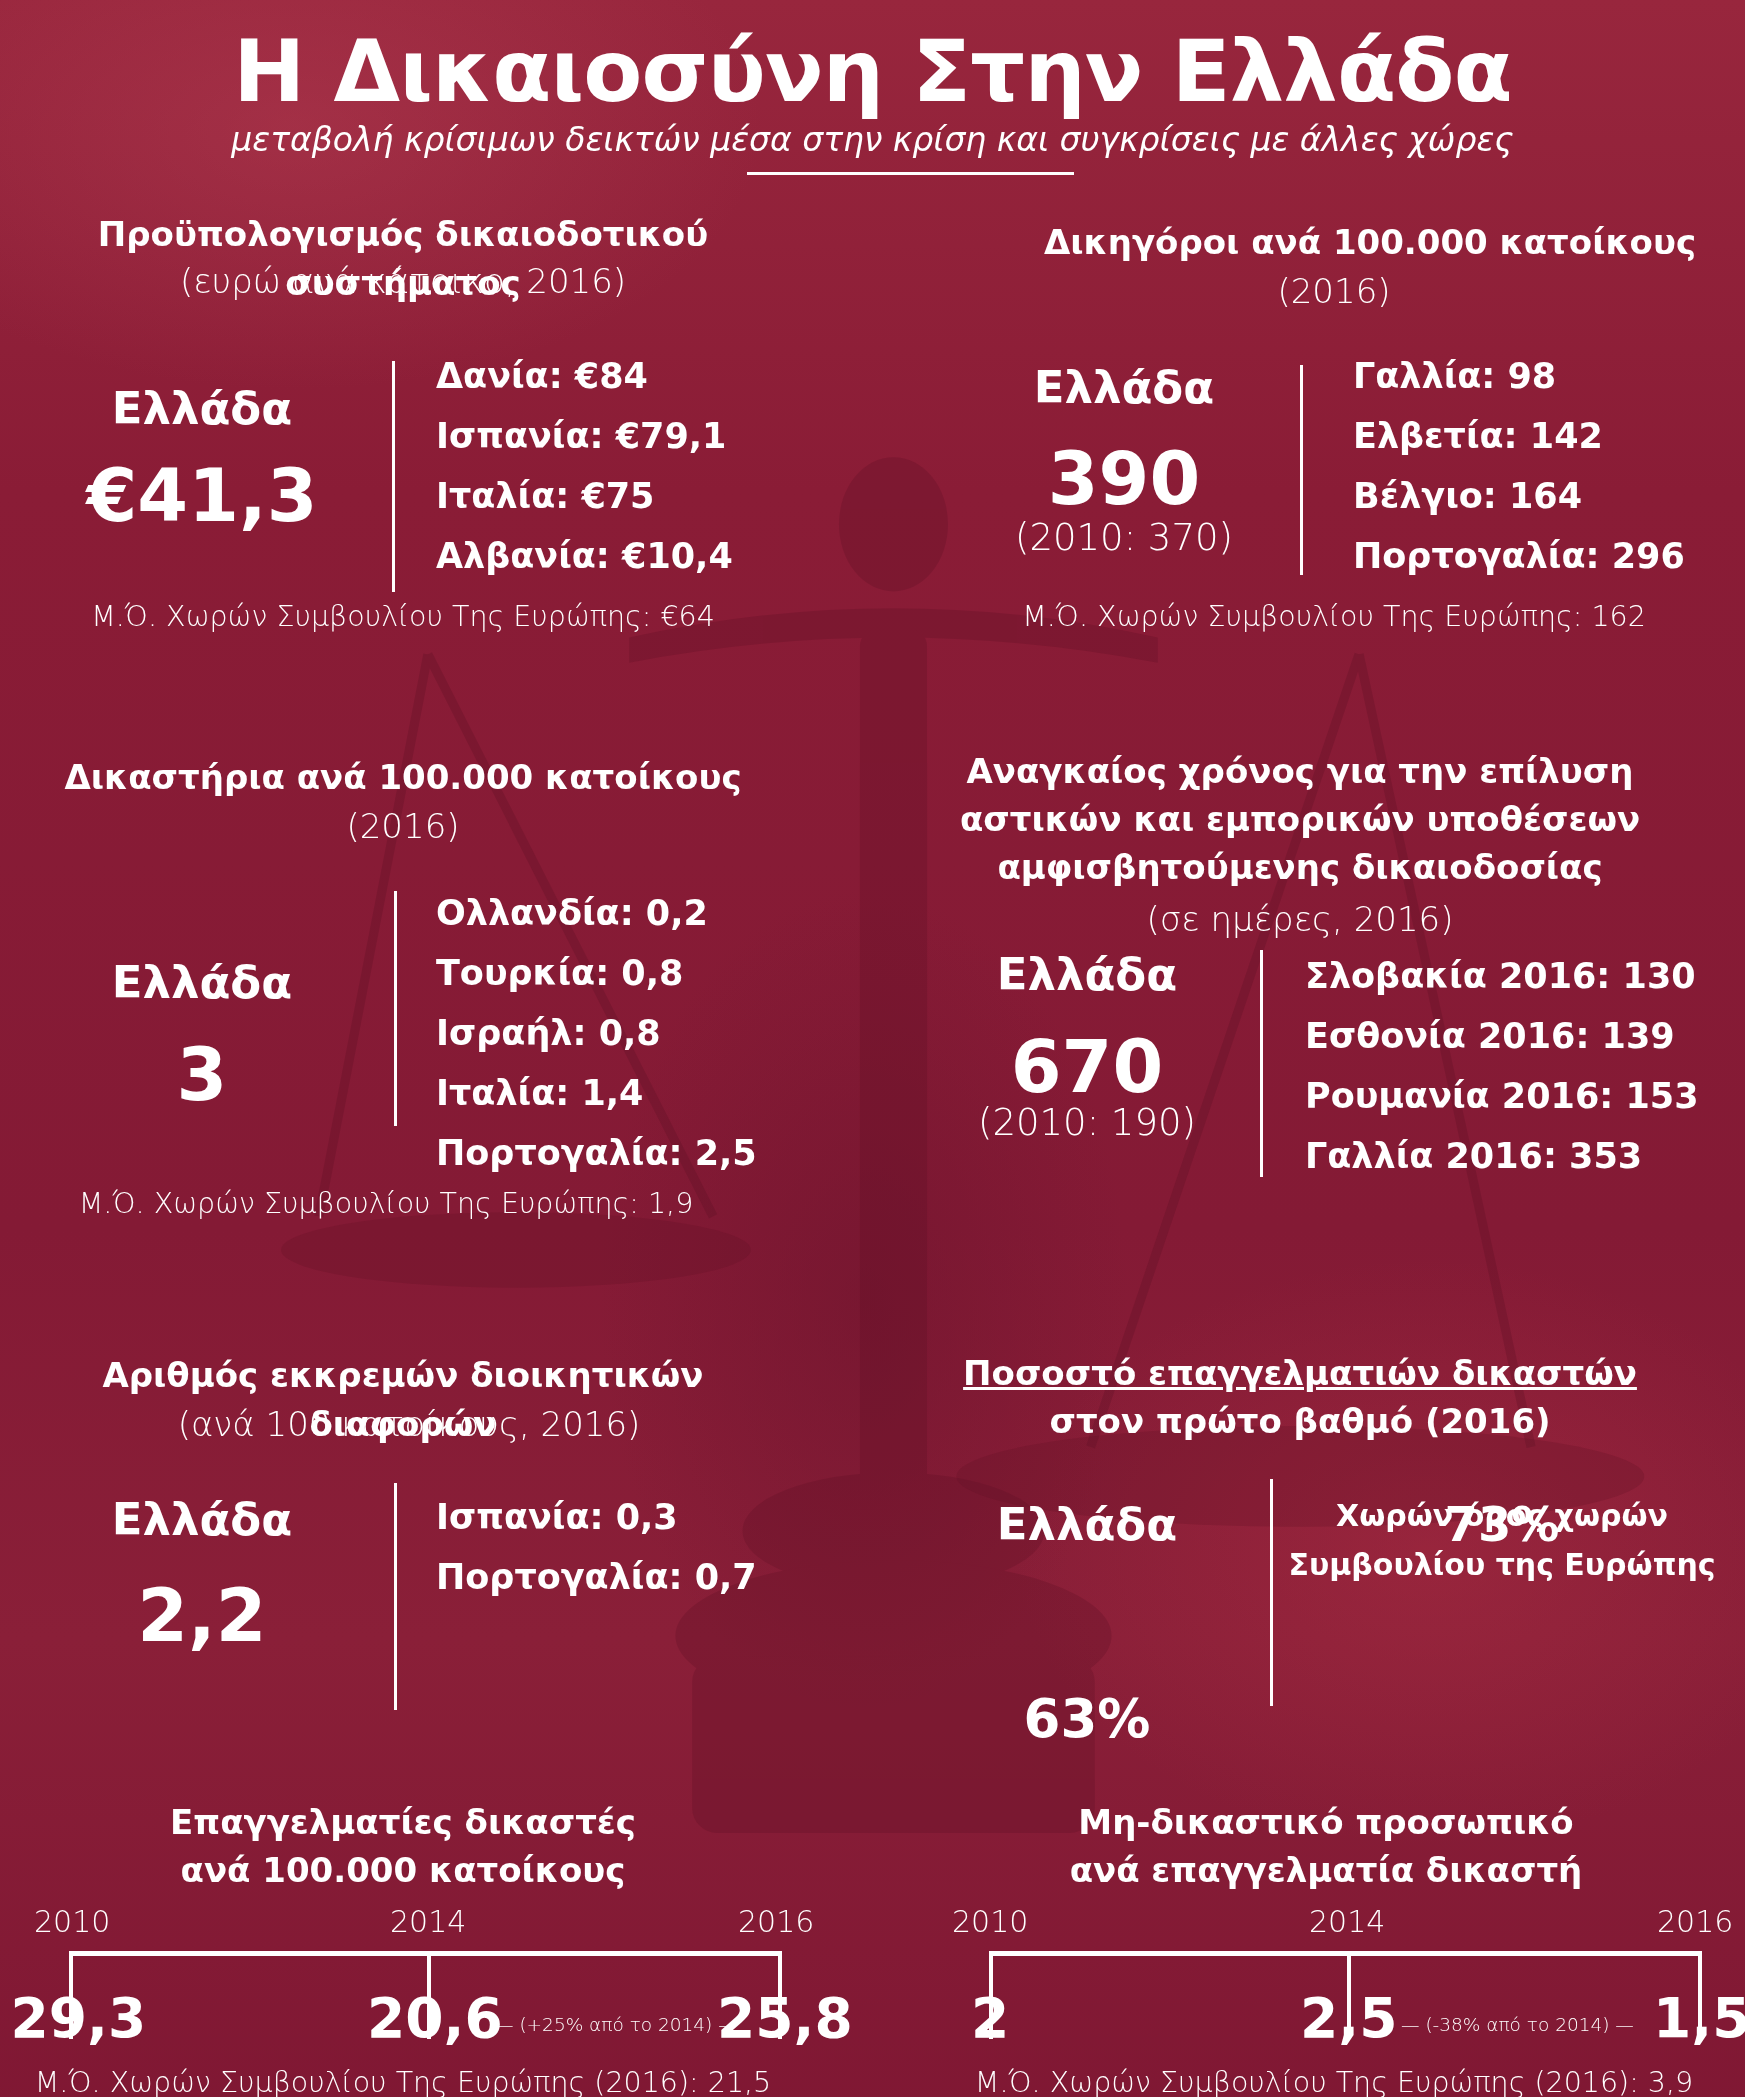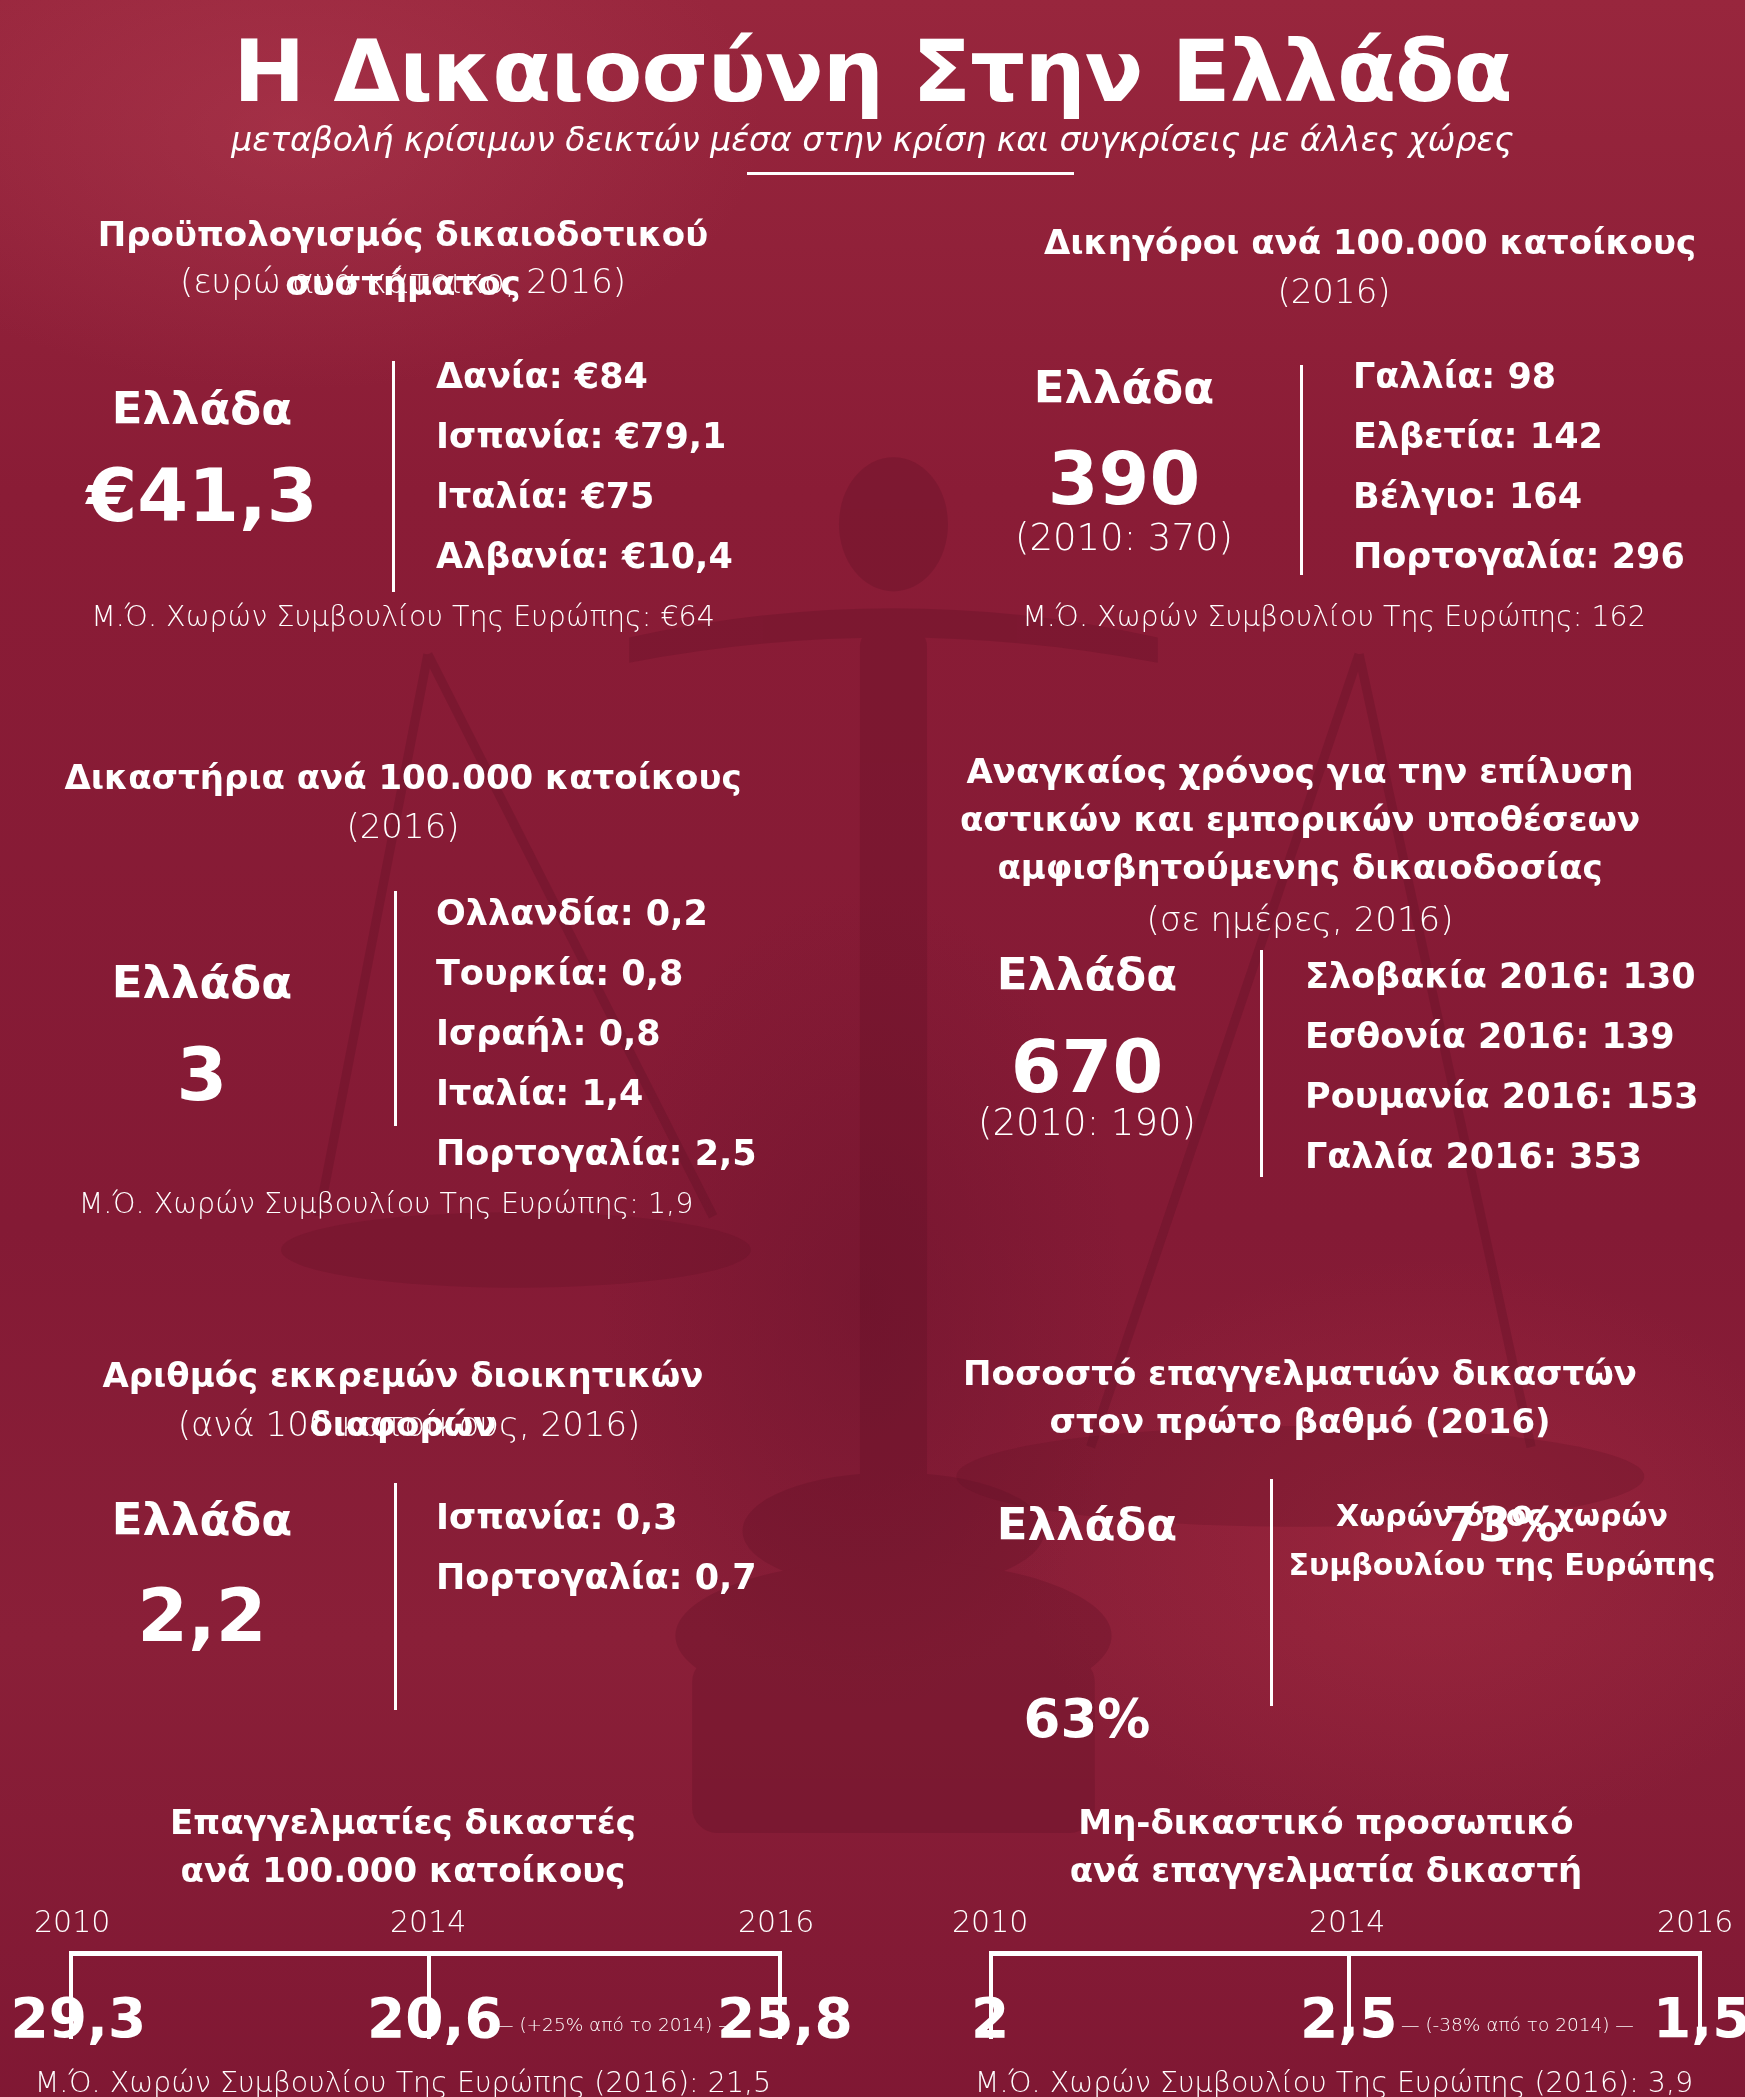--- a/index.html
+++ b/index.html
@@ -146,21 +146,21 @@
   <div class="abs greece-label" style="left:55px; width:294px; top:1493px;">Ελλάδα</div>
   <div class="abs greece-value" style="left:55px; width:294px; top:1573px;">2,2</div>
   <div class="abs vdiv" style="left:394px; top:1483px; height:227px;"></div>
   <div class="abs cmp-list" style="left:436px; top:1487px;">
     <div>Ισπανία: 0,3</div>
     <div>Πορτογαλία: 0,7</div>
   </div>
 </section>
 
 <section>
-  <div class="abs sec-title" style="left:914px; width:772px; top:1349px;">Ποσοστό επαγγελματιών δικαστών</div>
+  <div class="abs sec-title" style="left:914px; width:772px; top:1349px;text-decoration:underline;">Ποσοστό επαγγελματιών δικαστών</div>
   <div class="abs sec-title" style="left:914px; width:772px; top:1397px;">στον πρώτο βαθμό (2016)</div>
   <div class="abs greece-label" style="left:940px; width:294px; top:1498px;">Ελλάδα</div>
   <div class="abs big-pct" style="left:940px; width:294px; top:1648px; font-size:53px;margin-top:40px;">63%</div>
   <div class="abs vdiv" style="left:1270px; top:1479px; height:227px;"></div>
   <div class="abs sec-title" style="left:1284px; width:436px; top:1491px; font-size:30px;">Χωρών όρος χωρών</div>
   <div class="abs sec-title" style="left:1284px; width:436px; top:1540px; font-size:30px;">Συμβουλίου της Ευρώπης</div>
   <div class="abs big-pct" style="left:1284px; width:436px; top:1496px; font-size:48px;">73%</div>
 </section>
 
 <section>

